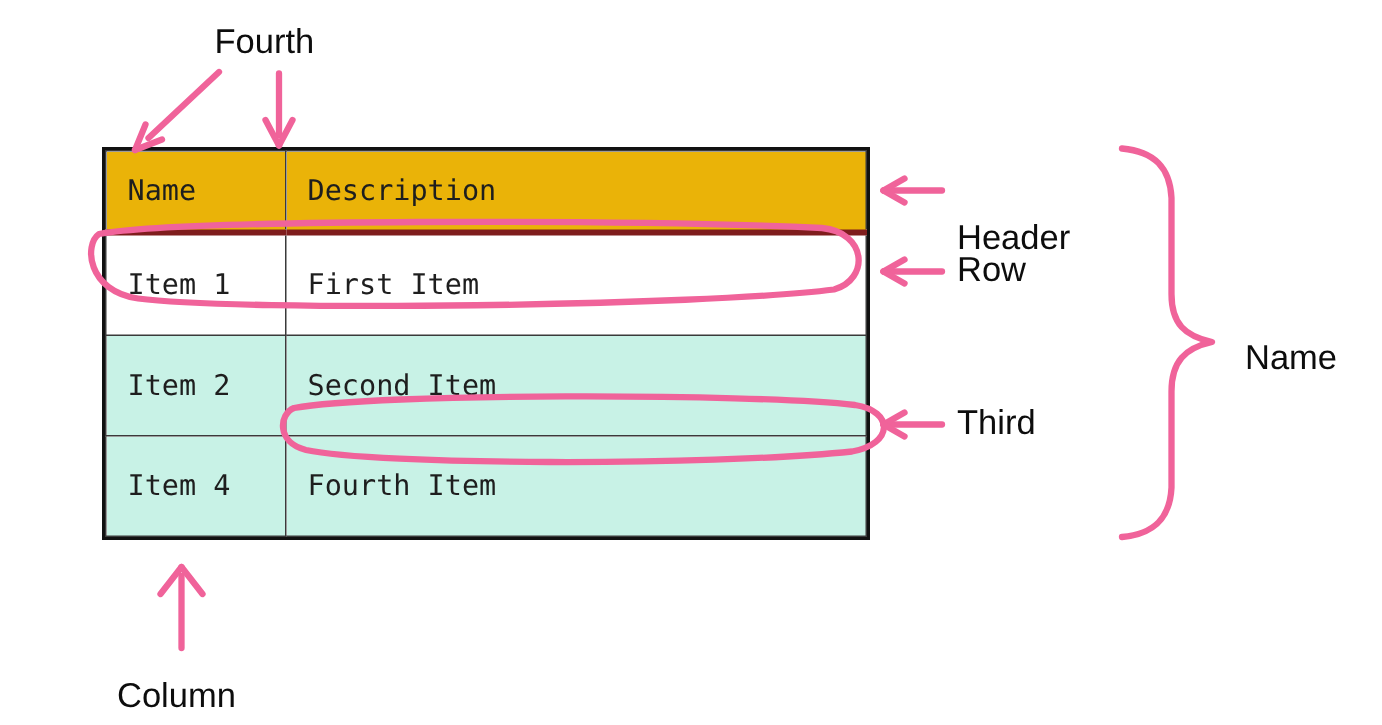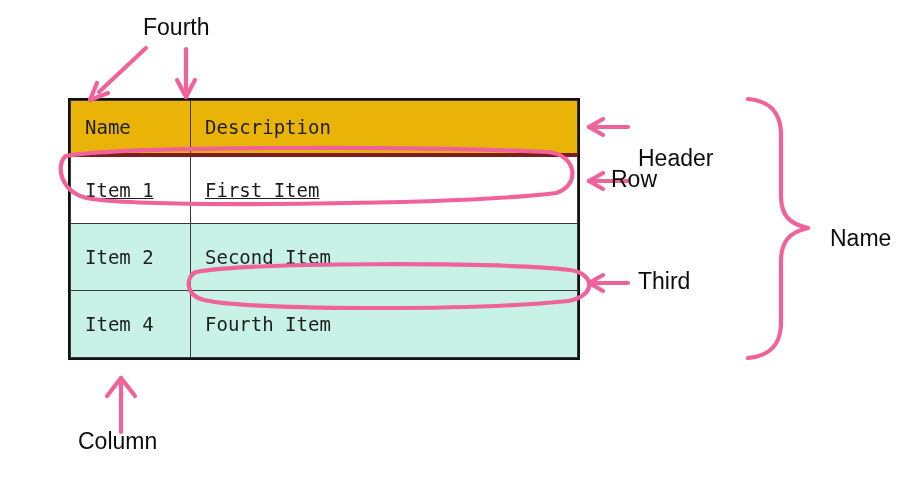--- a/index.html
+++ b/index.html
@@ -43,44 +43,44 @@
     text-align: left;
     height: 52px;
     white-space: nowrap;
     overflow: hidden;
   }
   table.diagram-table thead th {
     background: #eab308;
     font-weight: normal;
     border-bottom: 4px solid #7f1d1d;
   }
-  table.diagram-table tbody tr.odd td { background: #ffffff; text-decoration: underline; }
+  table.diagram-table tbody tr.odd td { background: #ffffff; }
   table.diagram-table tbody tr.even td { background: #c8f2e6; margin-left: 24px; }
 
   
   #annotations {
     position: absolute;
     left: 0; top: 0;
     width: 921px; height: 483px;
     pointer-events: none;
   }
   .label {
     position: absolute;
     font-family: "Liberation Sans", sans-serif;
     font-size: 23px;
     color: #0d0d0d;
     white-space: nowrap;
     line-height: 1;
   }
   #label-border { left: 143px; top: 16px; }
   #label-header { left: 638px; top: 111px; margin-top: 36px; }
-  #label-row    { left: 611px; top: 168px; }
+  #label-row    { left: 638px; top: 168px; }
   #label-cell   { left: 638px; top: 270px; }
   #label-table  { left: 830px; top: 227px; }
-  #label-column { left: 78px;  top: 430px; }
+  #label-column { left: 78px;  top: 452px; }
 </style>
 </head>
 <body>
 
 <div id="canvas">
 
   <div id="table-wrap">
     <table class="diagram-table">
       <colgroup>
         <col class="c-name">

